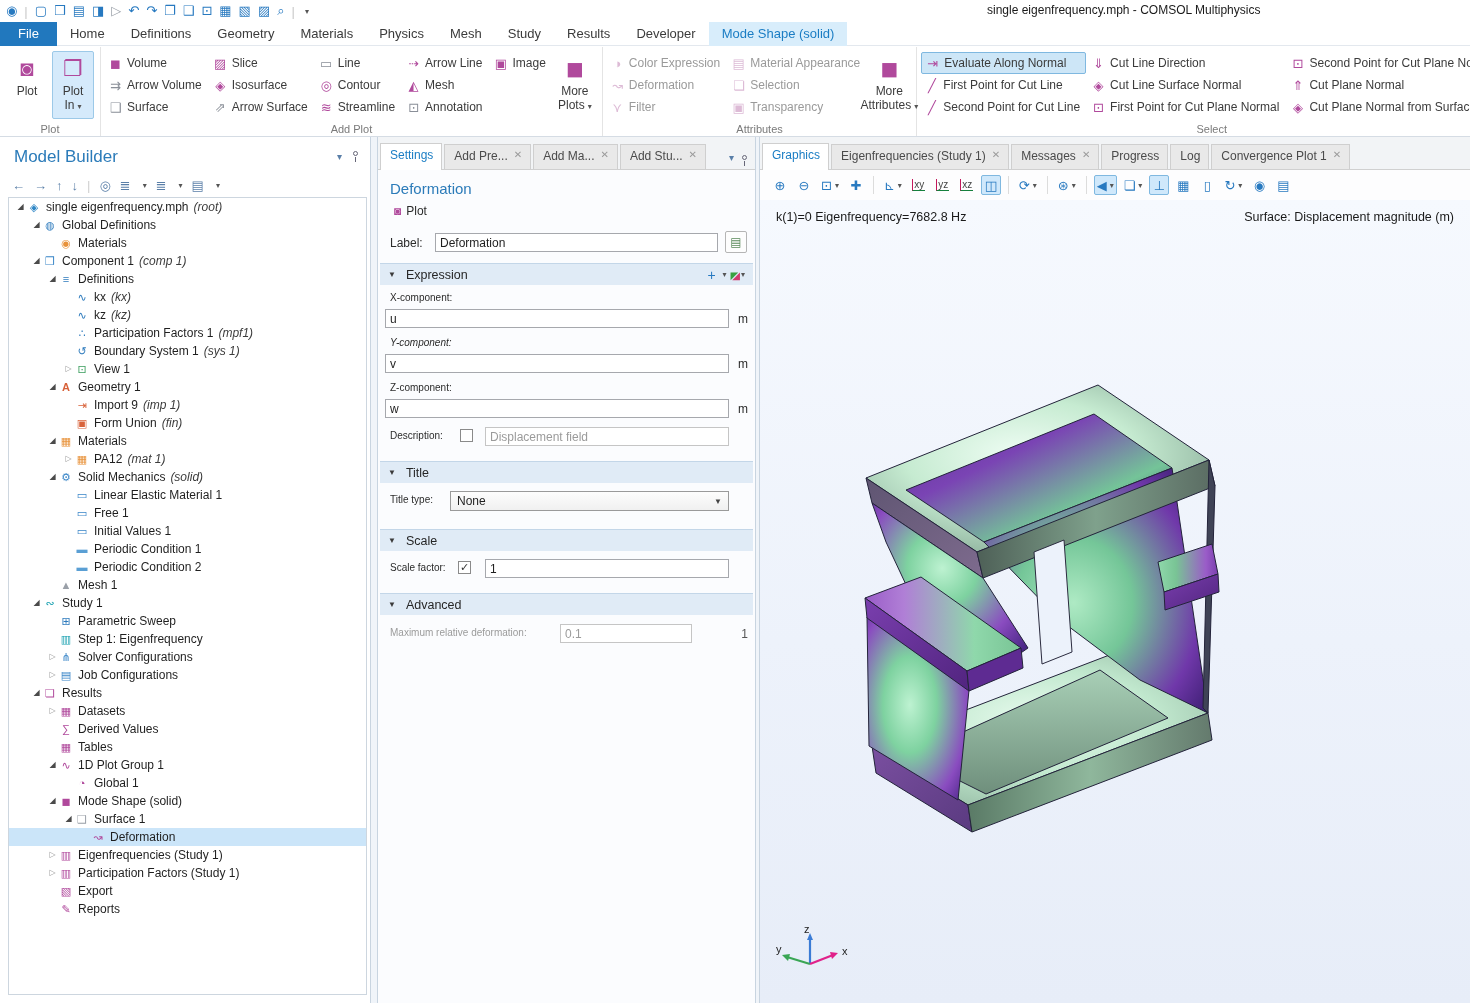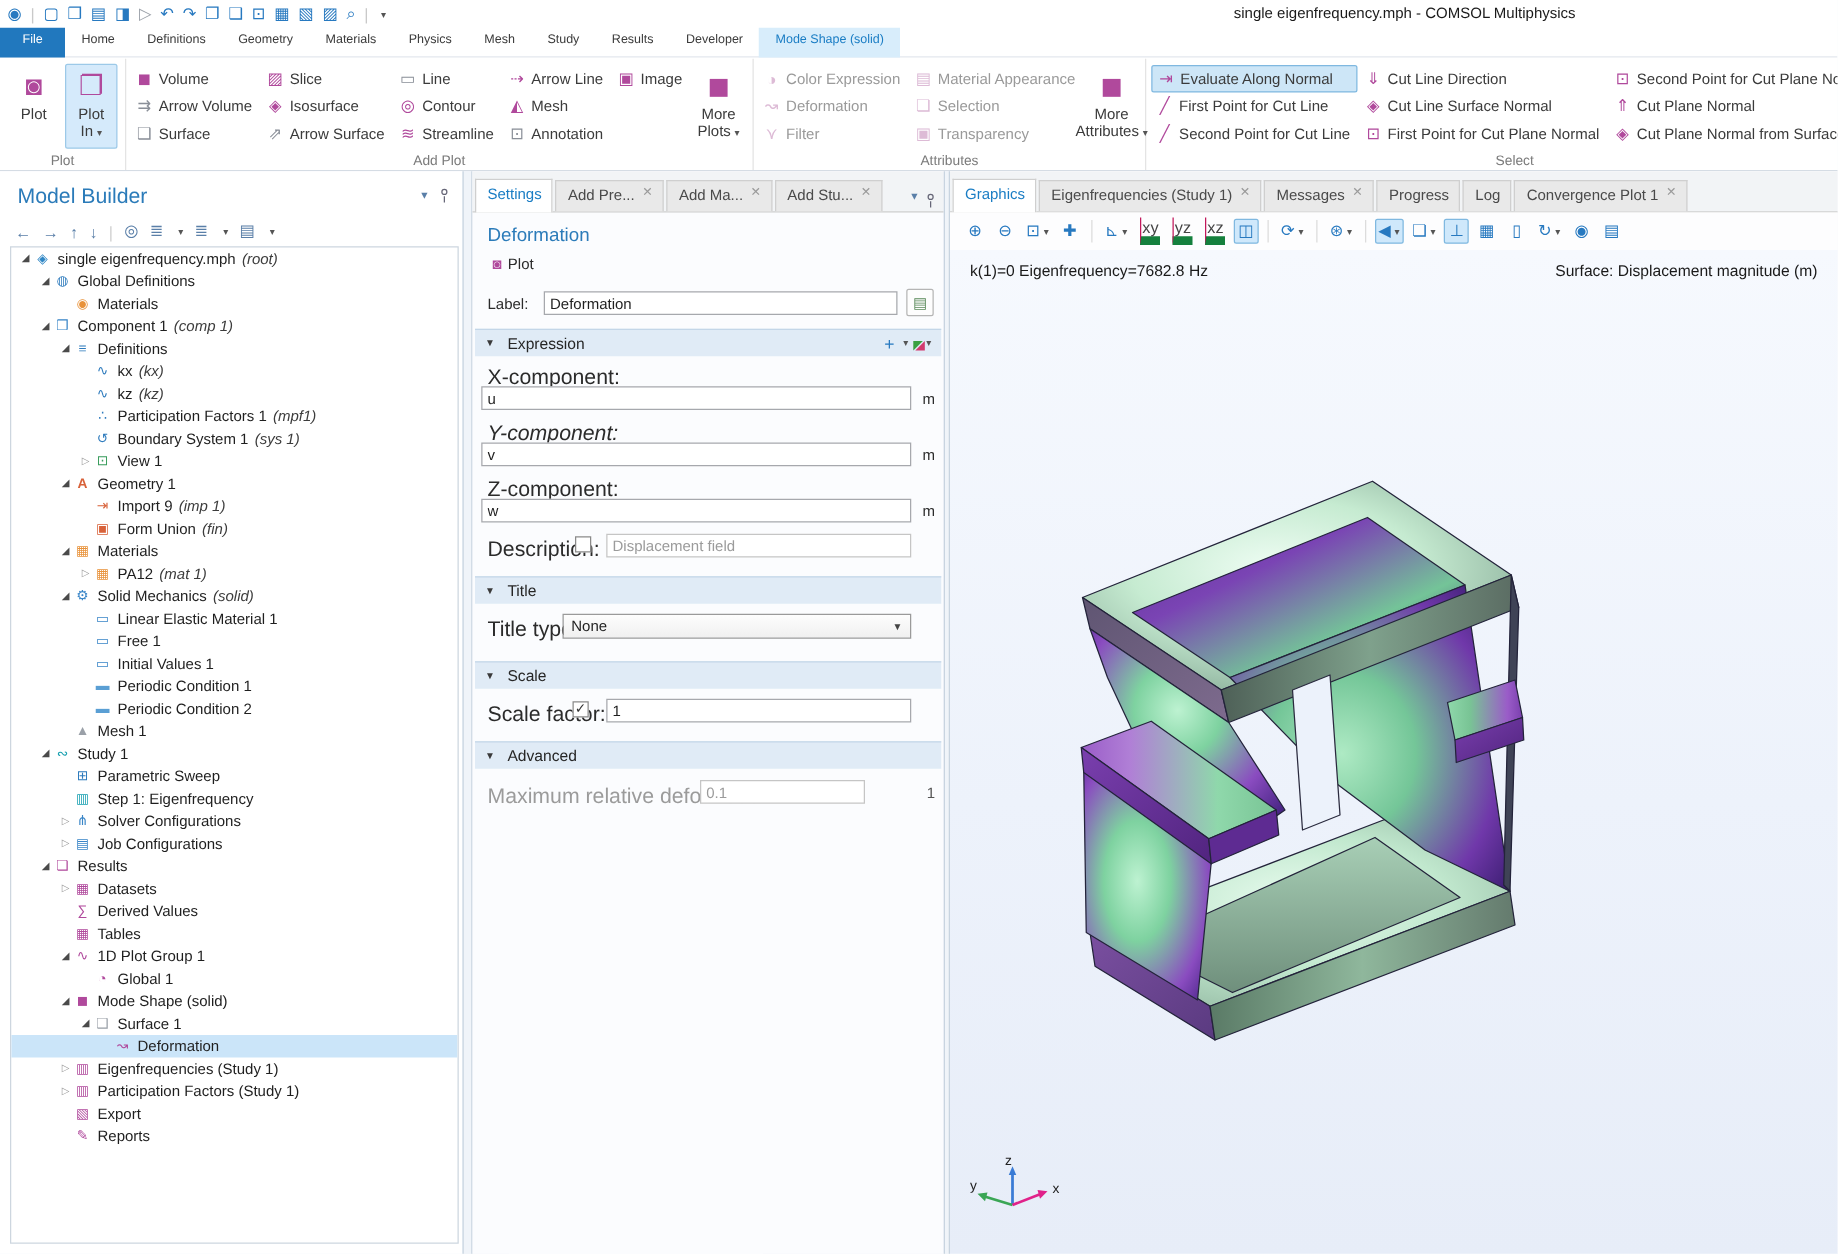--- a/index.html
+++ b/index.html
@@ -9,21 +9,21 @@
   
   #titlebar { position:absolute; left:0; top:0; width:1470px; height:22px; background:#fff; }
   #titlebar .title { position:absolute; left:987px; top:3px; font-size:12px; color:#1a1a1a; }
   #qat { position:absolute; left:6px; top:1px; height:20px; display:flex; align-items:center; gap:7px; }
   #qat .qicon { color:#2779c0; font-size:13px; line-height:18px; cursor:default; }
   #qat .qsep { color:#c9c9c9; font-size:13px; }
 
   
   #ribbon { position:absolute; left:0; top:22px; width:1470px; height:115px; background:#fff; border-bottom:1px solid #d5dce4; overflow:hidden; }
   #rtabs { position:absolute; left:0; top:0; height:24px; width:1470px; border-bottom:1px solid #e3e8ee; display:flex; }
-  .rtab { padding:4px 13px 0 13px; height:24px; font-size:10px; color:#3b3b3b; white-space:nowrap; }
+  .rtab { padding:4px 13px 0 13px; height:24px; font-size:13px; color:#3b3b3b; white-space:nowrap; }
   .rtab.file { background:#2178be; color:#fff; padding:4px 18px 0 18px; }
   .rtab.ctx { background:#d8edfb; color:#1a7dc4; }
   #rbody { position:absolute; left:0; top:25px; height:90px; width:2000px; display:flex; }
   .rgroup { position:relative; height:90px; padding:3px 4px 0 4px; border-right:1px solid #e4e4e4; }
   .rgroup-label { position:absolute; bottom:2px; left:0; right:0; text-align:center; font-size:11px; color:#7a7a7a; }
   .bigbtn { display:inline-flex; flex-direction:column; align-items:center; justify-content:flex-start;
     width:42px; height:68px; margin:1px 2px; padding-top:5px; border:1px solid transparent; border-radius:2px; font-size:12px; color:#3b3b3b; text-align:center; line-height:14px;}
   .bigbtn .bicon { font-size:22px; line-height:24px; color:#b0499c; margin-bottom:3px; }
   .bigbtn.hl { background:#d5eafb; border-color:#9cc9e8; }
   .smallcols { display:flex; gap:2px; padding-top:2px; }
@@ -69,34 +69,34 @@
   #label-row { position:absolute; left:12px; top:96px; display:flex; align-items:center; }
   #label-row label { width:45px; color:#2b2b2b; }
   .tinput { height:19px; border:1px solid #a6a8ad; background:#fff; font-size:12px; padding:0 4px; font-family:inherit; color:#1f1f1f; }
   #label-input { width:283px; }
   #label-btn { position:absolute; right:8px; top:94px; width:22px; height:22px; border:1px solid #b5b5b5; background:#fdfdfd; text-align:center; line-height:20px; color:#5a8a5a; font-size:12px; border-radius:2px;}
 
   .sect { position:absolute; left:2px; right:2px; height:22px; background:#e0ebf6; border-top:1px solid #c3d6e8; display:flex; align-items:center; padding:0 8px; gap:10px; }
   .sect .scaret { font-size:8px; color:#3a3a3a; }
   .sect .stitle { font-size:12.5px; color:#262626; }
   .sect .sict { margin-left:auto; display:flex; align-items:center; gap:4px; }
-  .flabel { position:absolute; left:12px; font-size:17px; color:#2b2b2b; }
+  .flabel { position:absolute; left:12px; font-size:10px; color:#2b2b2b; }
   .finput { position:absolute; left:7px; width:344px; }
   .unit { position:absolute; right:7px; font-size:12px; color:#2b2b2b; }
   .cbox { display:inline-block; width:13px; height:13px; border:1px solid #8a8a8a; background:#fff; text-align:center; line-height:11px; font-size:11px; color:#333; }
   .dis-txt { color:#9b9b9b !important; }
   .dd { position:absolute; height:20px; border:1px solid #9a9a9a; background:linear-gradient(#fdfdfd,#f0f0f0); font-size:12px; display:flex; align-items:center; padding:0 6px; color:#1f1f1f; }
   .dd .dda { margin-left:auto; font-size:8px; color:#444; }
 
   
   #graphics { position:absolute; left:760px; top:0; right:0; bottom:0; background:#fff; }
   #gtoolbar { position:absolute; left:0; top:33px; right:0; height:30px; background:#fdfdfe; display:flex; align-items:center; gap:4px; padding-left:10px; }
   .gicon { min-width:20px; height:20px; display:flex; align-items:center; justify-content:center; color:#2779c0; font-size:13px; border:1px solid transparent; border-radius:2px; padding:0 2px; }
   .gicon.hl { background:#cfe8fb; border-color:#7fb8e0; }
-  .gicon .xyz { font-size:13px; border-bottom:7px solid #15803d; border-left:1px solid #c2185b; padding:0 1px; color:#444; }
+  .gicon .xyz { font-size:10px; border-bottom:1px solid #15803d; border-left:1px solid #c2185b; padding:0 1px; color:#444; }
   .gsep { width:1px; height:18px; background:#dcdcdc; margin:0 3px; }
   #gcanvas { position:absolute; left:0; top:63px; right:0; bottom:0; background:linear-gradient(#f6f9fe 0%, #edf2fb 55%, #e7edf8 100%); }
   #anno-l { position:absolute; left:16px; top:10px; font-size:12.5px; color:#1a1a1a; }
   #anno-r { position:absolute; right:16px; top:10px; font-size:12.5px; color:#1a1a1a; }
   #triad { position:absolute; left:14px; bottom:22px; width:70px; height:55px; }
 </style>
 </head>
 <body>
 
 <div id="titlebar">

